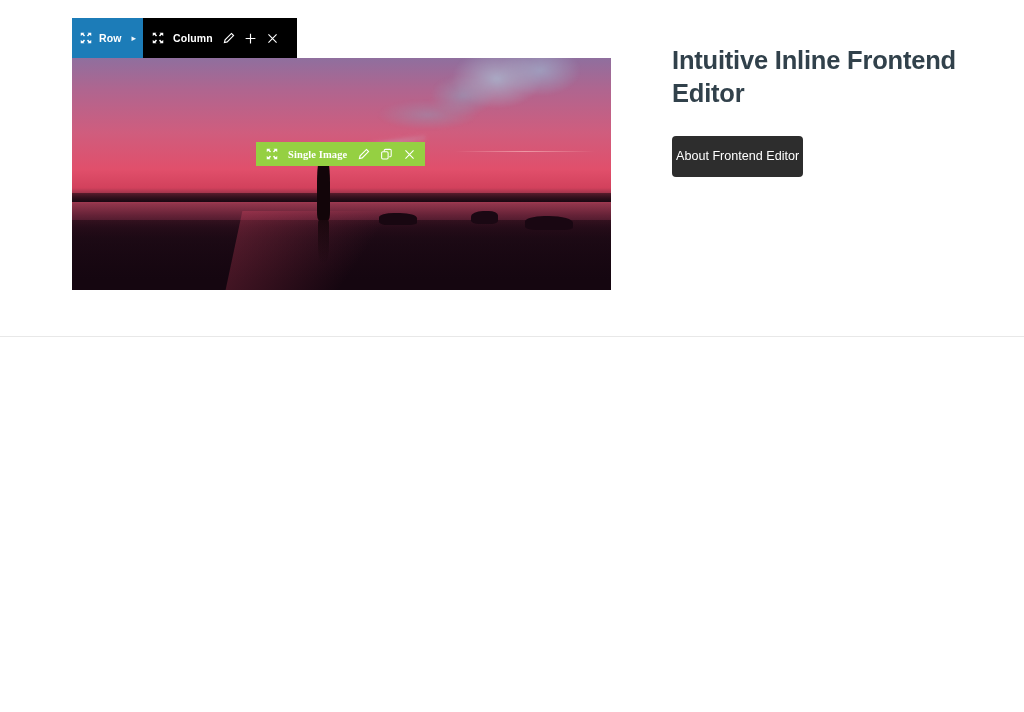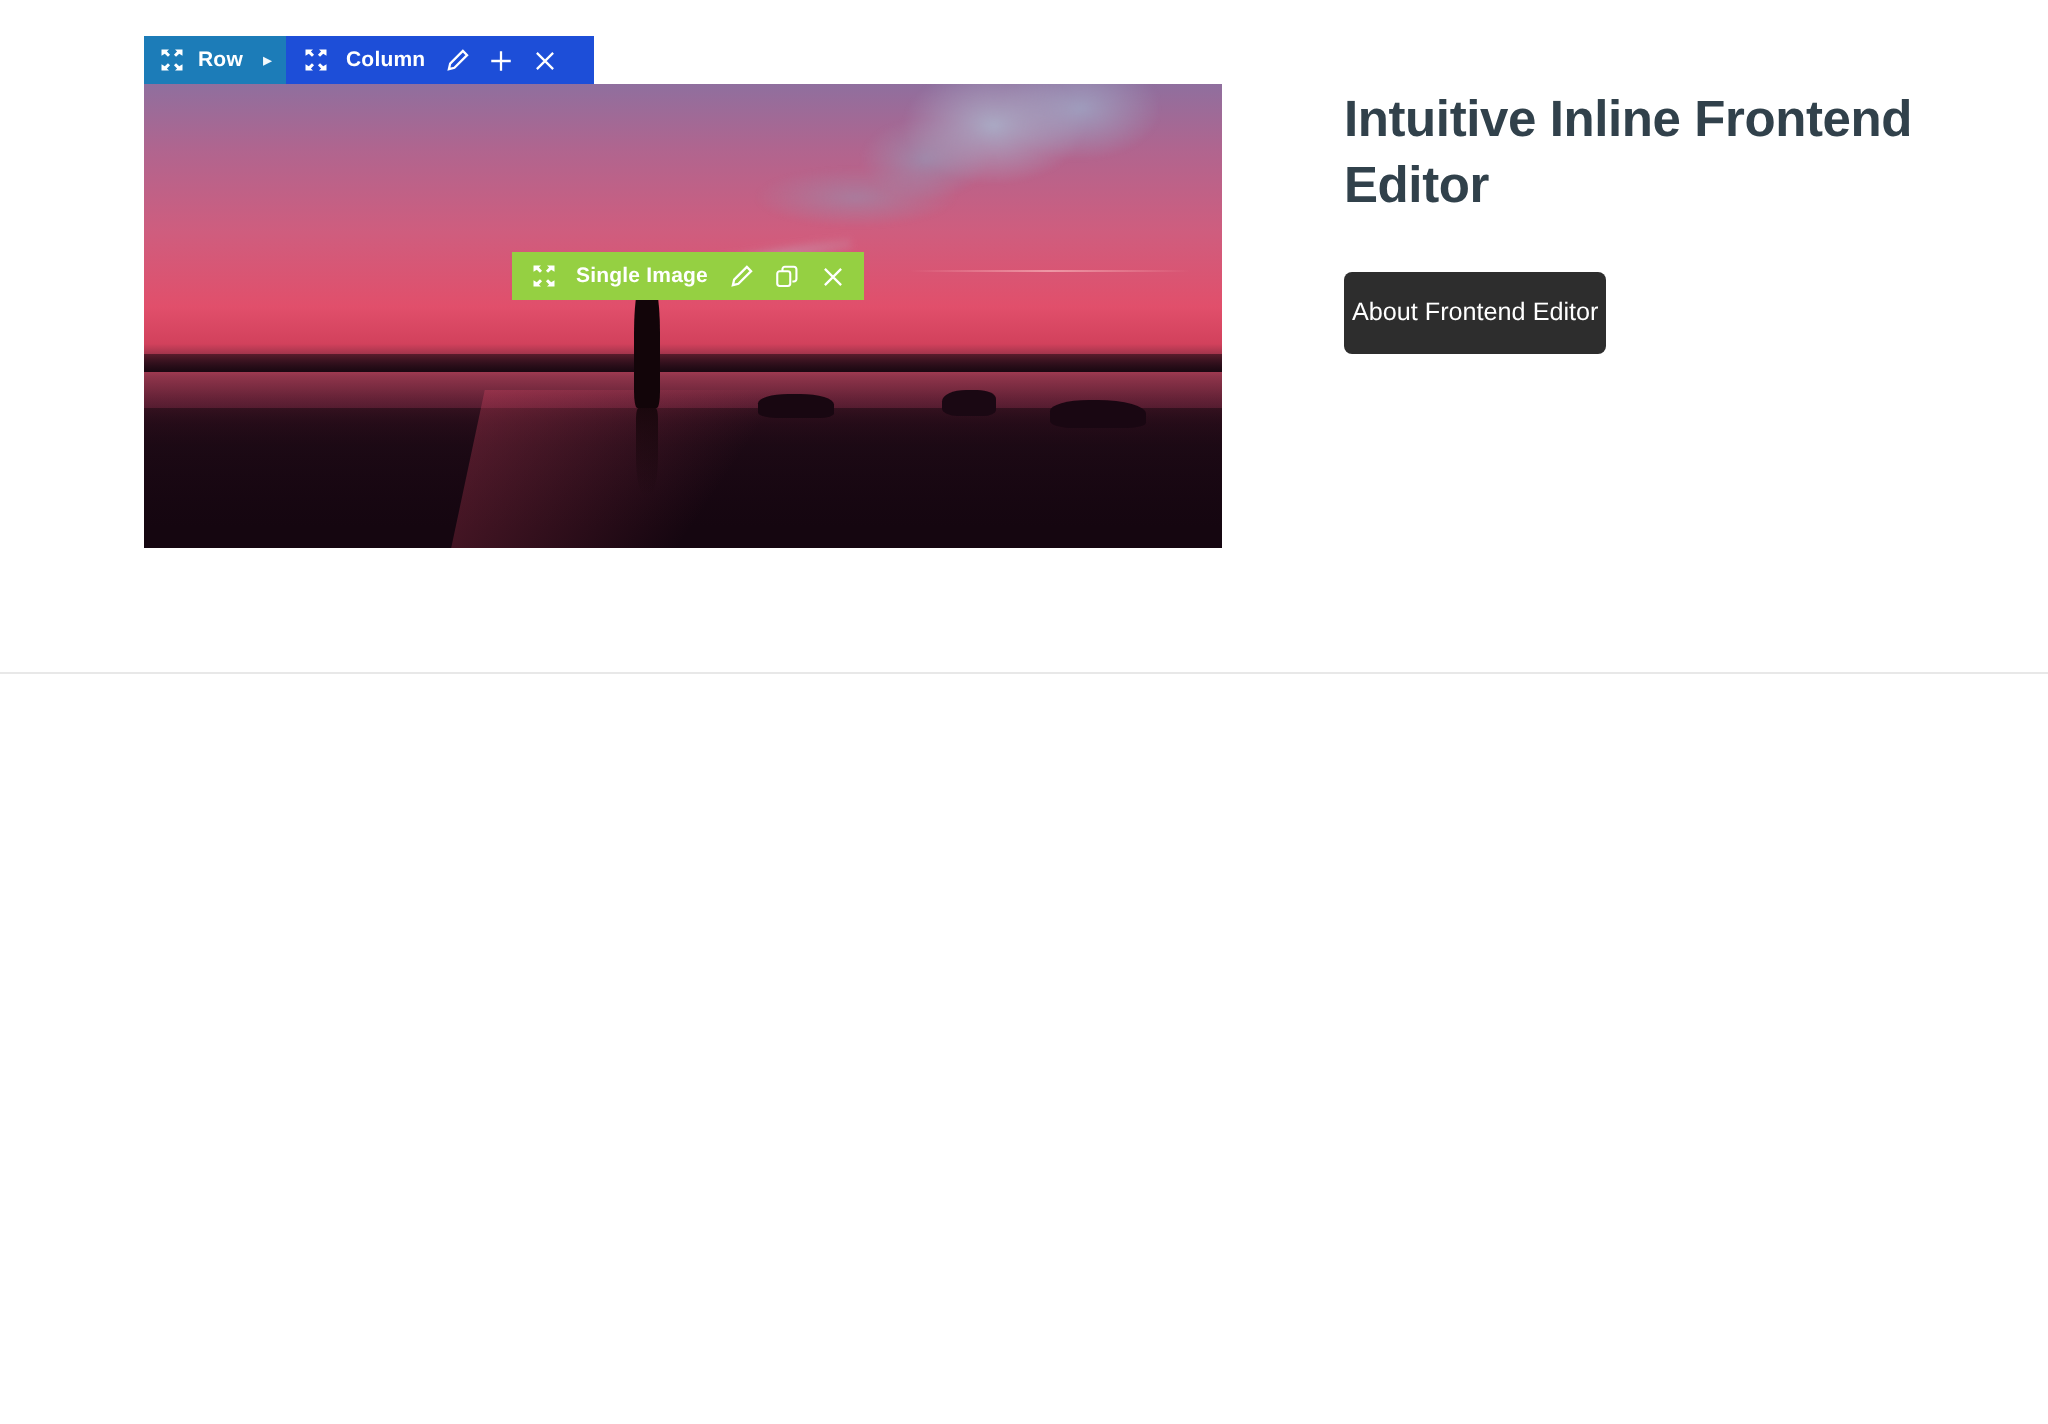--- a/index.html
+++ b/index.html
@@ -21,31 +21,31 @@
     background: #e8e8e8;
   }
 
   
   .fe-block {
     position: absolute; left: 72px; top: 18px;
     width: 539px;
   }
   .row-toolbar {
     display: flex; align-items: stretch;
-    height: 24px;
+    height: 40px;
     width: 225px;
   }
   .tb-row {
     background: #1c7cb8;
     display: flex; align-items: center;
     padding: 0 7px 0 8px;
     gap: 7px;
   }
   .tb-col {
-    background: #1d4ed8;
+    background: #000000;
     display: flex; align-items: center;
     padding: 0 8px 0 9px;
     gap: 9px;
     flex: 1;
   }
   .tb-label {
     color: #ffffff;
     font-size: 10.5px;
     font-weight: bold;
     letter-spacing: .1px;
@@ -150,20 +150,21 @@
   }
 
   .si-toolbar {
     position: absolute; left: 184px; top: 84px;
     height: 24px;
     display: flex; align-items: center;
     background: #95d042;
     padding: 0 9px 0 10px;
     gap: 10px;
     z-index: 5;
+    font-family: Liberation Serif, serif;
   }
   .si-toolbar .tb-label { font-size: 10.5px; }
 
   
   .fe-copy {
     position: absolute; left: 672px; top: 44px;
     width: 305px;
   }
   .h-big {
     color: #31414b;

